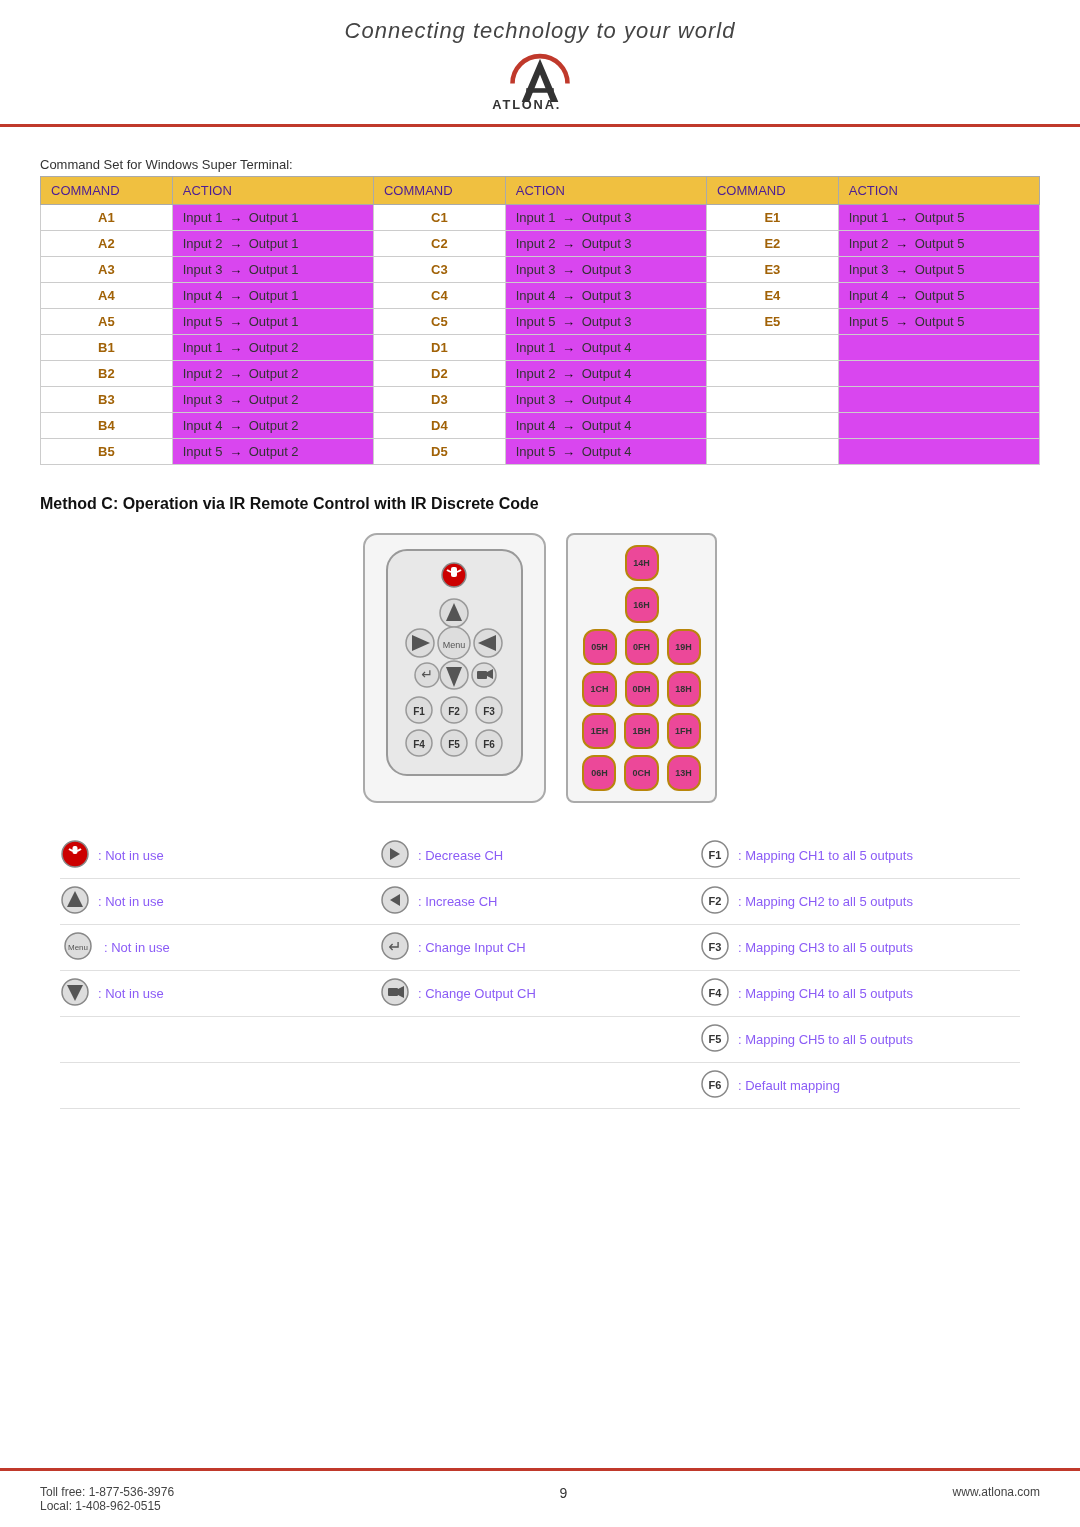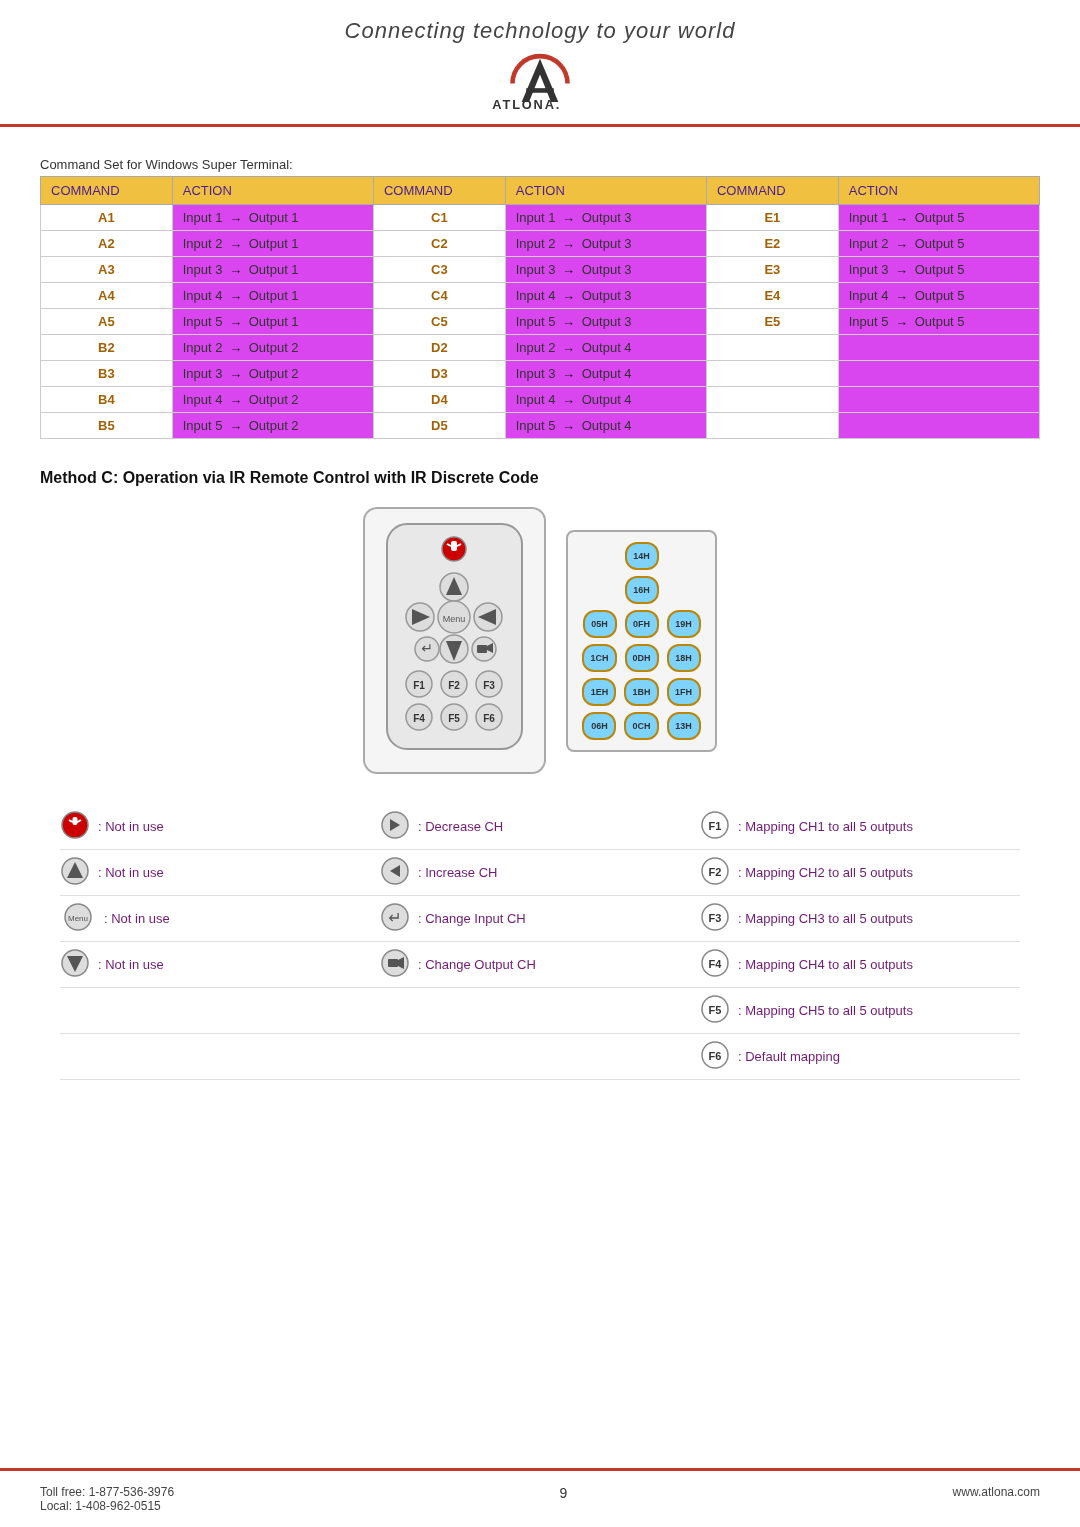--- a/index.html
+++ b/index.html
@@ -110,21 +110,21 @@
       align-items: center;
       gap: 8px;
       font-size: 13px;
       padding: 6px 0;
       border-bottom: 1px solid #e0e0e0;
     }
     .legend-icon {
       flex-shrink: 0;
     }
     .legend-text {
-      color: #701a75;
+      color: #8b5cf6;
     }
 
     
     .footer {
       position: absolute;
       bottom: 0;
       left: 0;
       right: 0;
       border-top: 3px solid #c0392b;
       padding: 14px 40px;
@@ -161,27 +161,27 @@
       display: flex;
       gap: 8px;
       justify-content: center;
     }
     .ir-btn {
       display: inline-flex;
       align-items: center;
       justify-content: center;
       border-radius: 12px;
       border: 2px solid #b8860b;
-      background: #7dd3fc;
+      background: #ec4899;
       font-size: 9px;
       font-weight: bold;
       color: #333;
       padding: 2px 6px;
       min-width: 34px;
-      height: 28px;
+      height: 36px;
     }
   </style>
 </head>
 <body>
 
 <div class="header">
   <span class="header-tagline">Connecting technology to your world</span>
   <div class="logo-area">
     <svg class="logo-svg" viewBox="0 0 120 70">
 
@@ -249,20 +249,28 @@
         </tr>
         <tr>
           <td class="cmd-cell">A5</td>
           <td class="action-cell">Input 5 <span class="arrow">→</span> Output 1</td>
           <td class="cmd-cell">C5</td>
           <td class="action-cell">Input 5 <span class="arrow">→</span> Output 3</td>
           <td class="cmd-cell">E5</td>
           <td class="action-cell">Input 5 <span class="arrow">→</span> Output 5</td>
         </tr>
         <tr>
+          <td class="cmd-cell">B1</td>
+          <td class="action-cell">Input 1 <span class="arrow">→</span> Output 2</td>
+          <td class="cmd-cell">D1</td>
+          <td class="action-cell">Input 1 <span class="arrow">→</span> Output 4</td>
+          <td class="cmd-cell"></td>
+          <td class="action-cell"></td>
+        </tr>
+        <tr>
           <td class="cmd-cell">B2</td>
           <td class="action-cell">Input 2 <span class="arrow">→</span> Output 2</td>
           <td class="cmd-cell">D2</td>
           <td class="action-cell">Input 2 <span class="arrow">→</span> Output 4</td>
           <td class="cmd-cell"></td>
           <td class="action-cell"></td>
         </tr>
         <tr>
           <td class="cmd-cell">B3</td>
           <td class="action-cell">Input 3 <span class="arrow">→</span> Output 2</td>

